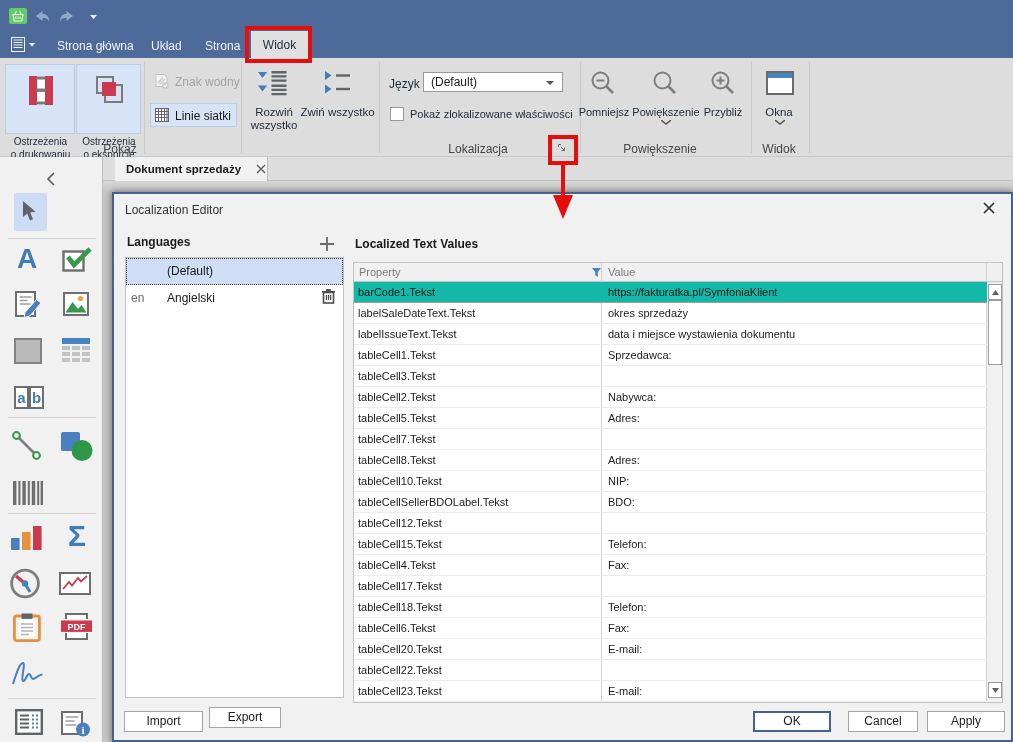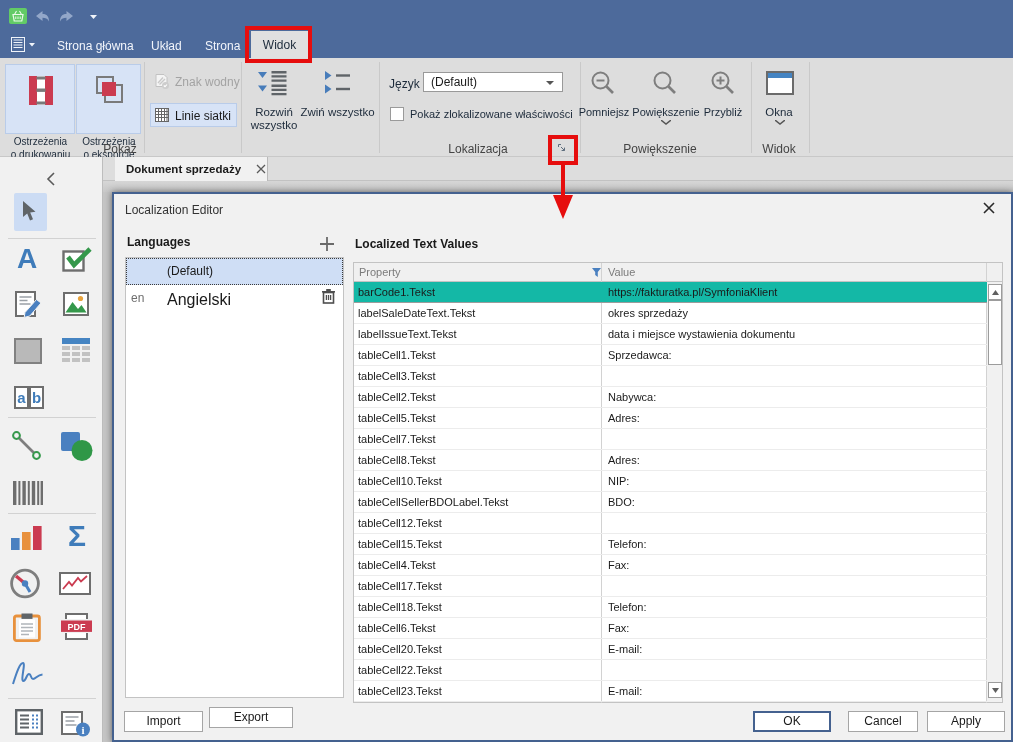--- a/index.html
+++ b/index.html
@@ -328,21 +328,21 @@
     </svg>
   <div class="secthead" style="left:13px;top:41px;">Languages</div>
   <svg class="abs" style="left:206px;top:43px;" width="14" height="14" viewBox="0 0 14 14">
       <path d="M7 0 V14 M0 7 H14" stroke="#6a6a6a" stroke-width="1.8"></path>
     </svg>
   <div id="langbox">
     <div id="langsel">
         <span class="abs" style="left:41px;top:6px;font-size:12px;color:#1a1a1a;">(Default)</span>
       </div>
     <span class="abs" style="left:5px;top:33px;font-size:12px;color:#6e6e6e;">en</span>
-    <span class="abs" style="left:41px;top:33px;font-size:16px;color:#1a1a1a;">Angielski</span>
+    <span class="abs" style="left:41px;top:33px;font-size:12px;color:#1a1a1a;">Angielski</span>
     <svg class="abs" style="left:196px;top:31px;" width="13" height="15" viewBox="0 0 13 15">
       <rect x="1.5" y="3.5" width="10" height="10.5" fill="none" stroke="#4e4e4e" stroke-width="1.6"></rect>
       <rect x="0" y="2" width="13" height="1.6" fill="#4e4e4e"></rect>
       <rect x="4.2" y="0" width="4.6" height="2" fill="#4e4e4e"></rect>
       <path d="M4.4 6 v5 M6.5 6 v5 M8.6 6 v5" stroke="#4e4e4e" stroke-width="1.3"></path>
     </svg>
   </div>
   <div class="secthead" style="left:241px;top:43px;">Localized Text Values</div>
   <div id="grid">
     <div id="ghead">
@@ -439,21 +439,21 @@
         </svg>
     </div>
     <div class="abs" style="left:634px;top:37px;width:14px;height:65px;background:#fff;border:1px solid #9c9c9c;"></div>
     <div class="abs" style="left:634px;top:419px;width:14px;height:16px;background:#fff;border:1px solid #9c9c9c;">
       <svg class="abs" style="left:3px;top:5px;" width="7" height="5" viewBox="0 0 7 5">
           <path d="M0 0 h7 l-3.5 5 z" fill="#5f5f5f"></path>
         </svg>
     </div>
   </div>
   <div class="btn" style="left:10px; top:517px; width:79px;">Import</div>
-  <div class="btn" style="left:95px; top:513px; width:84px;">Export</div>
+  <div class="btn" style="left:95px; top:513px; width:72px;">Export</div>
   <div class="btn" id="okbtn" style="left:639px; top:517px; width:78px;">OK</div>
   <div class="btn" style="left:734px; top:517px; width:70px;">Cancel</div>
   <div class="btn" style="left:813px; top:517px; width:78px;">Apply</div>
 </div>
 
 <svg class="abs" style="left:551px;top:165px;z-index:70;" width="24" height="55" viewBox="0 0 24 55">
   <rect x="10" y="0" width="4" height="32" fill="#e60d0d"></rect>
   <path d="M2 30 H22 L12 54 Z" fill="#e60d0d"></path>
 </svg>
 

